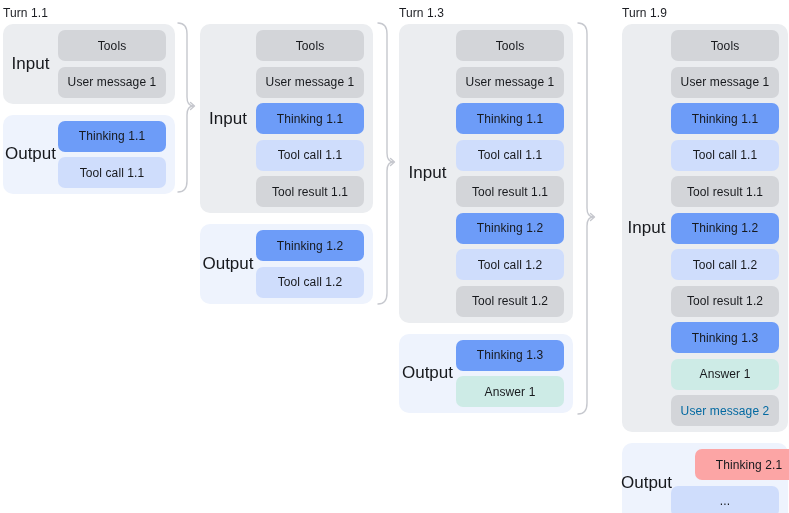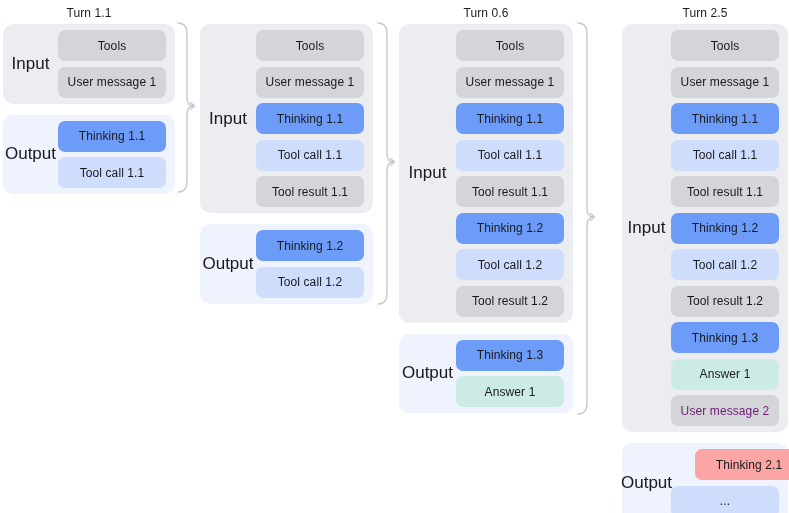--- a/index.html
+++ b/index.html
@@ -7,21 +7,21 @@
     position:relative;
     width:789px; height:513px;
     overflow:hidden;
     background:#ffffff;
     font-family:"Liberation Sans", sans-serif;
     -webkit-font-smoothing:antialiased;
   }
   .turn { position:absolute; top:0; height:513px; }
   .turn-title {
     position:absolute; top:6px; left:0; right:0;
-    text-align:center;
+    text-align:left;
     font-size:12px; font-weight:500; color:#1b1d22;
     letter-spacing:0.1px;
   }
   .group {
     position:absolute; left:0; width:100%;
     border-radius:10px;
     box-sizing:border-box;
     padding:6px 0;
   }
   .group-label {
@@ -67,53 +67,53 @@
         <div class="box" style="background: rgb(207, 221, 252); margin-left: 56px; color: rgb(23, 25, 29);">Tool call 1.1</div>
         <div class="box" style="background: rgb(211, 213, 217); margin-left: 56px; color: rgb(23, 25, 29);">Tool result 1.1</div>
       </div>
       <div class="group output" style="top: 224px; height: 79.5px; background: rgb(238, 243, 253);">
         <div class="group-label" style="width: 56px; color: rgb(23, 25, 29);">Output</div>
         <div class="box" style="background: rgb(109, 156, 248); margin-left: 56px; color: rgb(23, 25, 29);">Thinking 1.2</div>
         <div class="box" style="background: rgb(207, 221, 252); margin-left: 56px; color: rgb(23, 25, 29);">Tool call 1.2</div>
       </div>
     </div>
     <div class="turn" style="left: 399px; width: 174px;">
-      <div class="turn-title">Turn 0.6</div>
+      <div class="turn-title">Turn 1.3</div>
       <div class="group input" style="top: 24px; height: 298.5px; background: rgb(235, 237, 240);">
         <div class="group-label" style="width: 57px; color: rgb(23, 25, 29);">Input</div>
         <div class="box" style="background: rgb(211, 213, 217); margin-left: 57px; color: rgb(23, 25, 29);">Tools</div>
         <div class="box" style="background: rgb(211, 213, 217); margin-left: 57px; color: rgb(23, 25, 29);">User message 1</div>
         <div class="box" style="background: rgb(109, 156, 248); margin-left: 57px; color: rgb(23, 25, 29);">Thinking 1.1</div>
         <div class="box" style="background: rgb(207, 221, 252); margin-left: 57px; color: rgb(23, 25, 29);">Tool call 1.1</div>
         <div class="box" style="background: rgb(211, 213, 217); margin-left: 57px; color: rgb(23, 25, 29);">Tool result 1.1</div>
         <div class="box" style="background: rgb(109, 156, 248); margin-left: 57px; color: rgb(23, 25, 29);">Thinking 1.2</div>
         <div class="box" style="background: rgb(207, 221, 252); margin-left: 57px; color: rgb(23, 25, 29);">Tool call 1.2</div>
         <div class="box" style="background: rgb(211, 213, 217); margin-left: 57px; color: rgb(23, 25, 29);">Tool result 1.2</div>
       </div>
       <div class="group output" style="top: 333.5px; height: 79.5px; background: rgb(238, 243, 253);">
         <div class="group-label" style="width: 57px; color: rgb(23, 25, 29);">Output</div>
         <div class="box" style="background: rgb(109, 156, 248); margin-left: 57px; color: rgb(23, 25, 29);">Thinking 1.3</div>
         <div class="box" style="background: rgb(205, 235, 230); margin-left: 57px; color: rgb(23, 25, 29);">Answer 1</div>
       </div>
     </div>
     <div class="turn" style="left: 622px; width: 166px;">
-      <div class="turn-title">Turn 2.5</div>
+      <div class="turn-title">Turn 1.9</div>
       <div class="group input" style="top: 24px; height: 408px; background: rgb(235, 237, 240);">
         <div class="group-label" style="width: 49px; color: rgb(23, 25, 29);">Input</div>
         <div class="box" style="background: rgb(211, 213, 217); margin-left: 49px; color: rgb(23, 25, 29);">Tools</div>
         <div class="box" style="background: rgb(211, 213, 217); margin-left: 49px; color: rgb(23, 25, 29);">User message 1</div>
         <div class="box" style="background: rgb(109, 156, 248); margin-left: 49px; color: rgb(23, 25, 29);">Thinking 1.1</div>
         <div class="box" style="background: rgb(207, 221, 252); margin-left: 49px; color: rgb(23, 25, 29);">Tool call 1.1</div>
         <div class="box" style="background: rgb(211, 213, 217); margin-left: 49px; color: rgb(23, 25, 29);">Tool result 1.1</div>
         <div class="box" style="background: rgb(109, 156, 248); margin-left: 49px; color: rgb(23, 25, 29);">Thinking 1.2</div>
         <div class="box" style="background: rgb(207, 221, 252); margin-left: 49px; color: rgb(23, 25, 29);">Tool call 1.2</div>
         <div class="box" style="background: rgb(211, 213, 217); margin-left: 49px; color: rgb(23, 25, 29);">Tool result 1.2</div>
         <div class="box" style="background: rgb(109, 156, 248); margin-left: 49px; color: rgb(23, 25, 29);">Thinking 1.3</div>
         <div class="box" style="background: rgb(205, 235, 230); margin-left: 49px; color: rgb(23, 25, 29);">Answer 1</div>
-        <div class="box" style="background: rgb(211, 213, 217); margin-left: 49px; color: #701a75;">User message 2</div>
+        <div class="box" style="background: rgb(211, 213, 217); margin-left: 49px; color: #0369a1;">User message 2</div>
       </div>
       <div class="group output" style="top: 443px; height: 79.5px; background: rgb(238, 243, 253);">
         <div class="group-label" style="width: 49px; color: rgb(23, 25, 29);">Output</div>
         <div class="box" style="background: #fca5a5; margin-left: 73px; color: rgb(23, 25, 29);">Thinking 2.1</div>
         <div class="box" style="background: rgb(207, 221, 252); margin-left: 49px; color: rgb(23, 25, 29);">...</div>
       </div>
     </div>
     <div class="brace" style="left: 177px; top: 21px;">
       <svg width="20" height="174">
         <path d="M1,2 C7,2 10,6 10,13 L10,76 C10,82 12,85 16.5,85" fill="none" stroke="#c6c8ce" stroke-width="1.4" stroke-linecap="round" stroke-linejoin="round"></path>

